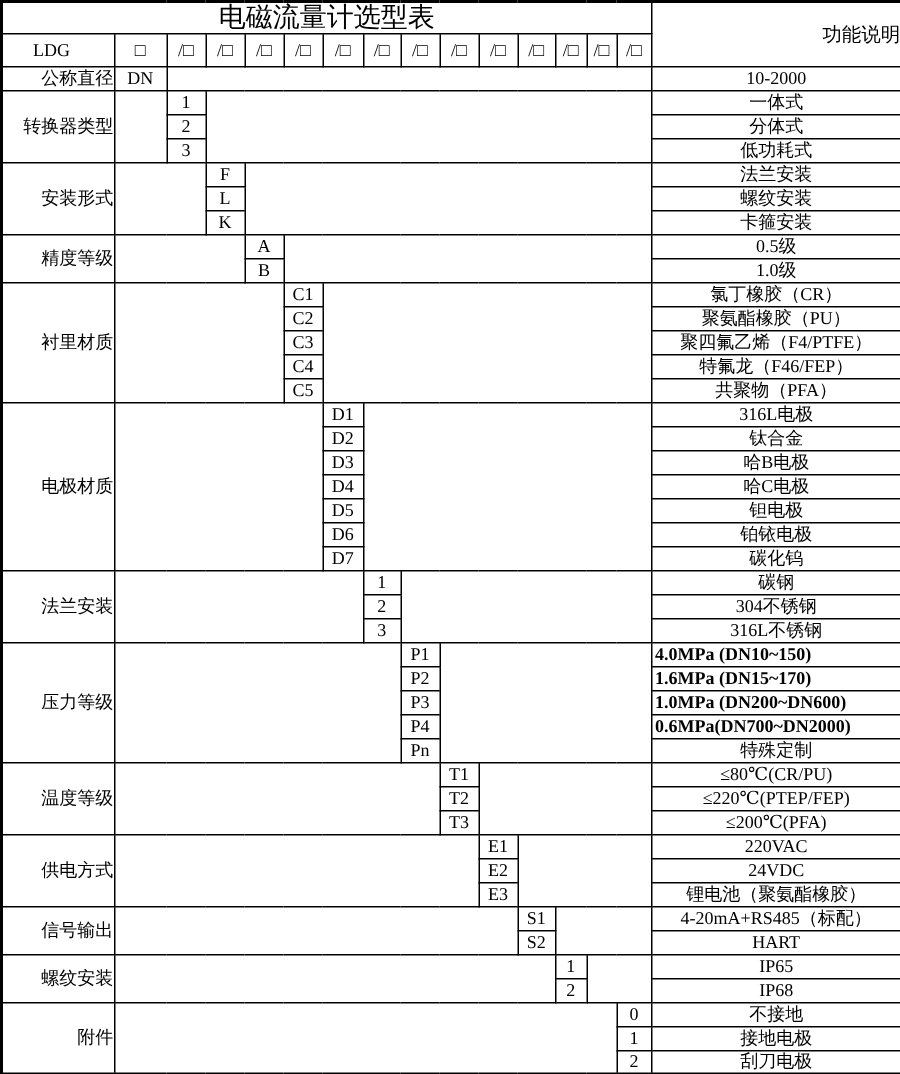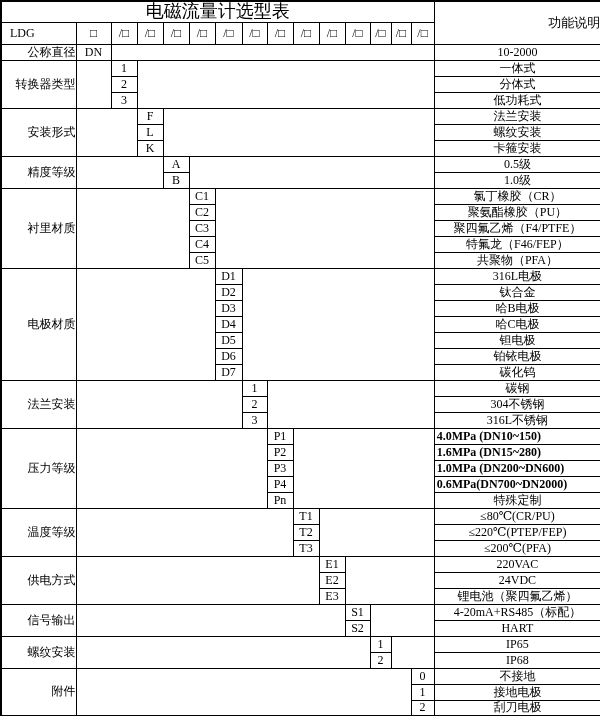--- a/index.html
+++ b/index.html
@@ -8,21 +8,21 @@
   td{border:1px solid #000;padding:0;font-size:12px;line-height:1.1;color:#000;text-align:center;
      white-space:nowrap;overflow:hidden;background:#fff;}
   tr.title-row{height:18px;}
   tr.model-row{height:22px;}
   tr.data{height:16px;}
   td.title{font-size:18px;}
   td.fh{font-size:13px;text-align:right;}
   td.code{font-size:12px;}
   td.lab{font-size:12px;letter-spacing:0;text-align:right;}
   td.desc.left{text-align:left;padding-left:2px;font-weight:bold;}
-  td.prefix{text-align:left;padding-left:8px;}
+  td.prefix{text-align:left;padding-left:20px;}
 </style>
 </head>
 <body>
 
 <table>
   <colgroup>
     <col style="width:75px">
       <col style="width:35px">
     <col style="width:26px">
       <col style="width:26px">
@@ -182,21 +182,21 @@
       </tr>
       <tr class="data">
         <td class="lab" rowspan="5">压力等级</td>
         <td class="gap" colspan="7" rowspan="5"></td>
         <td class="code">P1</td>
         <td class="gap" colspan="6" rowspan="5"></td>
         <td class="desc left">4.0MPa (DN10~150)</td>
       </tr>
       <tr class="data">
         <td class="code">P2</td>
-        <td class="desc left">1.6MPa (DN15~280)</td>
+        <td class="desc left">1.6MPa (DN15~170)</td>
       </tr>
       <tr class="data">
         <td class="code">P3</td>
         <td class="desc left">1.0MPa (DN200~DN600)</td>
       </tr>
       <tr class="data">
         <td class="code">P4</td>
         <td class="desc left">0.6MPa(DN700~DN2000)</td>
       </tr>
       <tr class="data">
@@ -224,21 +224,21 @@
         <td class="code">E1</td>
         <td class="gap" colspan="4" rowspan="3"></td>
         <td class="desc">220VAC</td>
       </tr>
       <tr class="data">
         <td class="code">E2</td>
         <td class="desc">24VDC</td>
       </tr>
       <tr class="data">
         <td class="code">E3</td>
-        <td class="desc">锂电池（聚四氟乙烯）</td>
+        <td class="desc">锂电池（聚氨酯橡胶）</td>
       </tr>
       <tr class="data">
         <td class="lab" rowspan="2">信号输出</td>
         <td class="gap" colspan="10" rowspan="2"></td>
         <td class="code">S1</td>
         <td class="gap" colspan="3" rowspan="2"></td>
         <td class="desc">4-20mA+RS485（标配）</td>
       </tr>
       <tr class="data">
         <td class="code">S2</td>

